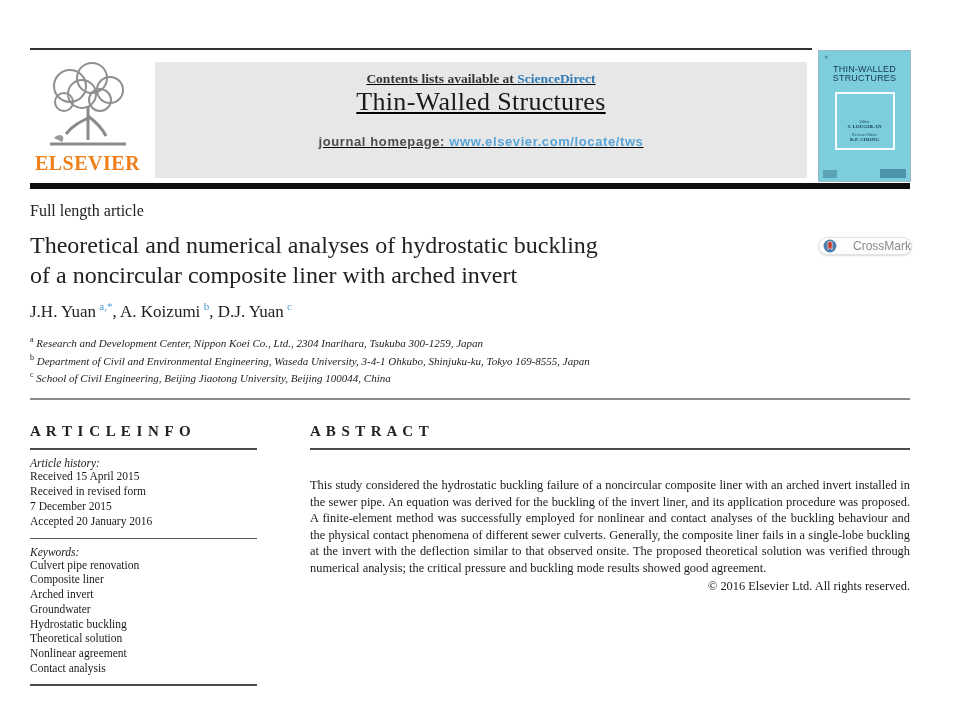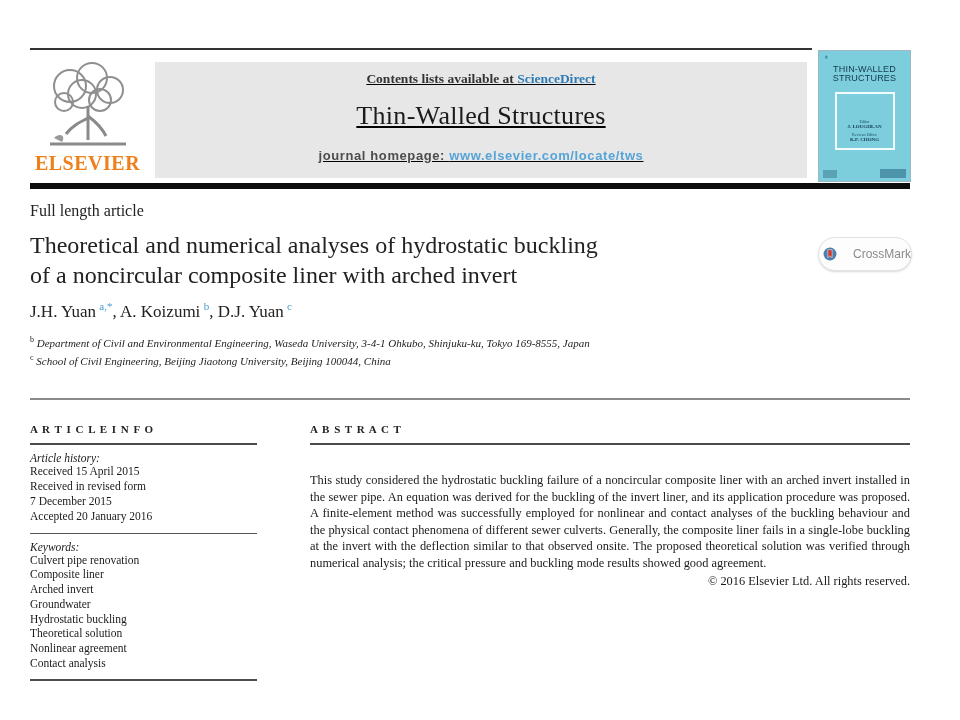--- a/index.html
+++ b/index.html
@@ -11,21 +11,21 @@
   .rule-thick { position:absolute; left:30px; top:183px; width:880px; height:6px; background:#0d0d0d; }
   .rule-aff { position:absolute; left:30px; top:398px; width:880px; height:2px; background:#8a8a8a; }
 
   .elsevier-block { position:absolute; left:30px; top:60px; width:115px; height:120px; text-align:center; }
   .elsevier-tree { display:block; margin:0 auto; }
   .elsevier-word { font-family:"Liberation Serif", serif; font-size:20px; font-weight:bold; color:#ef7f1a; letter-spacing:0.5px; margin-top:0px; }
 
   .journal-banner { position:absolute; left:155px; top:62px; width:652px; height:116px; background:#e7e7e7; text-align:center;text-decoration:underline; }
   .contents-line { margin-top:9px; font-size:13.5px; font-weight:bold; color:#333; }
   .contents-line a { color:#2f7cb5; text-decoration:none; }
-  .journal-title { margin-top:14px; font-size:26px; color:#1a1a1a; letter-spacing:0.3px; }
+  .journal-title { font-size:26px; color:#1a1a1a; letter-spacing:0.3px; }
   .homepage-line { margin-top:17px; font-family:"Liberation Sans", sans-serif; font-size:13px; font-weight:bold; color:#4d4d4d; letter-spacing:0.6px; }
   .homepage-line a { color:#56a4d8; text-decoration:none; }
 
   .cover-thumb { position:absolute; left:818px; top:50px; width:93px; height:132px; background:#7ccedd; border:1px solid #9db8c4; padding:4px 5px; }
   .cover-mini-logo { font-size:5px; color:#20506e; line-height:1.1; }
   .cover-title { margin-top:4px; font-family:"Liberation Sans", sans-serif; font-size:9px; font-weight:normal; color:#16384f; line-height:1.08; text-align:center; letter-spacing:0.2px; }
   .cover-box { margin:8px auto 0 auto; width:60px; height:58px; border:2px solid #f2fbfd; display:flex; flex-direction:column; justify-content:flex-end; align-items:center; padding-bottom:6px; }
   .cover-ed-label { font-size:4px; color:#1d4a66; }
   .cover-ed-name { font-size:5px; font-weight:bold; color:#16384f; }
   .cover-bottom { position:absolute; left:4px; right:4px; bottom:3px; display:flex; justify-content:space-between; align-items:flex-end; }
@@ -33,27 +33,27 @@
   .cover-sd { width:26px; height:9px; background:#2f6d88; opacity:.6; }
 
   
   .article-type { position:absolute; left:30px; top:202px; font-size:16px; color:#222; }
   .article-title { position:absolute; left:30px; top:231px; width:700px; font-size:24px; color:#222; line-height:1.23; }
   .authors { position:absolute; left:30px; top:300px; font-size:17px; color:#222; }
   .authors sup { font-size:11px; color:#4a9bd5; }
   .affiliations { position:absolute; left:30px; top:334px; font-size:11px; font-style:italic; color:#222; line-height:1.45; }
   .affiliations sup { font-size:8px; font-style:normal; }
 
-  .crossmark { position:absolute; left:818px; top:237px; width:94px; height:34px; background:#fdfdfd; border:1px solid #e3e3e3; border-radius:17px; display:flex; align-items:center; gap:16px; padding-left:4px; box-shadow:0 1px 2px rgba(0,0,0,.15); cursor:pointer; }
+  .crossmark { position:absolute; left:818px; top:237px; width:94px; height:18px; background:#fdfdfd; border:1px solid #e3e3e3; border-radius:17px; display:flex; align-items:center; gap:16px; padding-left:4px; box-shadow:0 1px 2px rgba(0,0,0,.15); cursor:pointer; }
   .crossmark-text { font-family:"Liberation Sans", sans-serif; font-size:12px; color:#8a8a8a; }
 
   
   .col-left { position:absolute; left:30px; top:423px; width:227px; }
   .col-right { position:absolute; left:310px; top:423px; width:600px; }
-  .sec-heading { font-size:11px; font-weight:bold; color:#222; letter-spacing:1px; }
+  .sec-heading { font-size:15px; font-weight:bold; color:#222; letter-spacing:1px; }
   .sec-rule { height:2px; background:#4c4c4c; margin-top:8px; }
   .mid-rule { height:1px; background:#555; margin:9px 0 7px 0; }
   .info-label { font-size:11.5px; font-style:italic; color:#1a1a1a; margin-top:7px; }
   .info-line { font-size:11.5px; color:#1a1a1a; line-height:1.3; }
   .keywords-list .info-line { line-height:1.28; }
   .col-left .bottom-rule { height:2px; background:#4c4c4c; margin-top:8px; }
 
   .abstract-text { margin-top:27px; font-size:12.4px; color:#1a1a1a; line-height:1.34; text-align:justify; }
   .copyright { margin-top:2px; font-size:12.4px; color:#1a1a1a; text-align:right; }
 </style>
@@ -128,20 +128,21 @@
       <path d="M9 5 L17 5 L17 20 L13 16.5 L9 20 Z" fill="#c8392e" stroke="#ffffff" stroke-width="1"></path>
     </svg>
     <span class="crossmark-text">CrossMark</span>
   </div>
 
   <div class="authors">
     <span>J.H. Yuan</span> <sup><a href="#" style="color:#4a9bd5;text-decoration:none">a,*</a></sup><span>, </span><span>A. Koizumi</span> <sup><a href="#" style="color:#4a9bd5;text-decoration:none">b</a></sup><span>, </span><span>D.J. Yuan</span> <sup><a href="#" style="color:#4a9bd5;text-decoration:none">c</a></sup>
   </div>
 
   <div class="affiliations">
+    <div><sup>a</sup><span> Research and Development Center, Nippon Koei Co., Ltd., 2304 Inarihara, Tsukuba 300-1259, Japan</span></div>
     <div><sup>b</sup><span> Department of Civil and Environmental Engineering, Waseda University, 3-4-1 Ohkubo, Shinjuku-ku, Tokyo 169-8555, Japan</span></div>
     <div><sup>c</sup><span> School of Civil Engineering, Beijing Jiaotong University, Beijing 100044, China</span></div>
   </div>
 
   <div class="rule-aff"></div>
 
   <div class="col-left">
     <div class="sec-heading">A R T I C L E   I N F O</div>
     <div class="sec-rule"></div>
 

